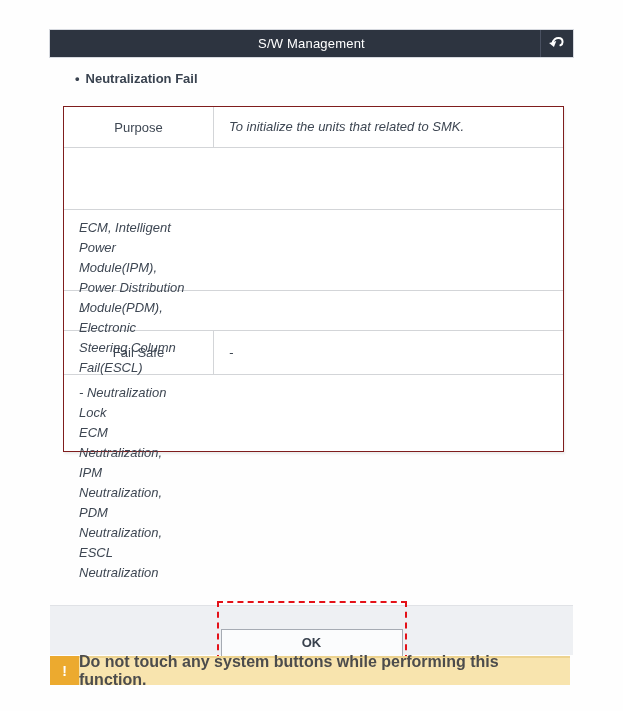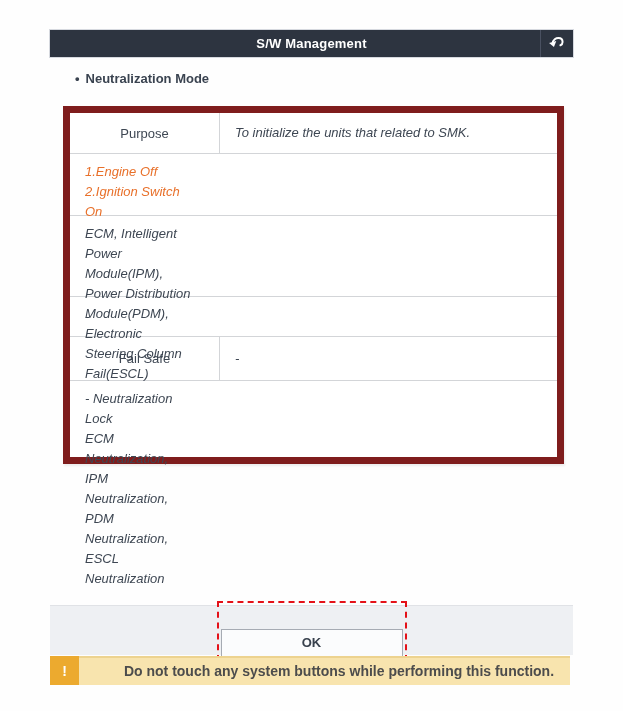--- a/index.html
+++ b/index.html
@@ -21,21 +21,21 @@
     width: 523px; height: 27px;
     background: var(--header-bg, #2d3440);
     box-shadow: 0 0 0 1px rgba(180,186,196,0.55);
   }
   .header-title {
     position: absolute;
     left: 0; right: 0; top: 0; bottom: 0;
     display: flex; align-items: center; justify-content: center;
     color: #ffffff;
     font-size: 13px;
-    font-weight: 700;
+    font-weight: 400;
     letter-spacing: 0.2px;
   }
   .header-back {
     position: absolute;
     right: 0; top: 0;
     width: 33px; height: 27px;
     display: flex; align-items: center; justify-content: center;
     border-left: 1px solid var(--header-divider, #4a5161);
     cursor: pointer;
   }
@@ -50,21 +50,21 @@
     display: flex; align-items: center; gap: 6px;
   }
   .section-title .bullet { font-size: 13px; }
 
   
   .info-table {
     position: absolute;
     left: 63px; top: 106px;
     width: 501px;
     background: #ffffff;
-    border: 7px solid #7f1d1d;
+    border: 1px solid #7f1d1d;
     box-shadow: 1px 2px 2px rgba(0,0,0,0.07);
   }
   .trow {
     display: grid;
     grid-template-columns: 150px 1fr;
     border-bottom: 1px solid #d3d5d8;
   }
   .trow:last-child { border-bottom: none; }
   .trow:nth-child(1) { height: 41px; }
   .trow:nth-child(2) { height: 62px; }
@@ -132,24 +132,23 @@
     font-weight: 700;
     font-size: 14px;
     display: flex; align-items: center; justify-content: center;
     flex: 0 0 29px;
   }
   .warning-msg {
     flex: 1;
     background: var(--warning-bg, #f8e4ae);
     box-shadow: inset 0 2px 0 rgba(203,158,52,0.25);
     display: flex; align-items: center; justify-content: center;
-    font-size: 14px;
+    font-size: 16px;
     font-weight: 700;
     color: #4c4c4c;
-    padding-left: 29px;
   }
 </style>
 </head>
 <body>
 
 <div class="page">
 
   <div class="header">
     <div class="header-title">S/W Management</div>
     <div class="header-back">
@@ -157,31 +156,29 @@
         <svg width="18" height="15" viewBox="0 0 20 16" aria-hidden="true">
           <path d="M5.2 10.5 C5.2 5.8 9.2 4.2 11.6 4.2 C14.6 4.2 16.2 6.2 16.2 8.6 C16.2 10.6 15.2 11.6 13.8 12.2" fill="none" stroke="#ffffff" stroke-width="2.2" stroke-linecap="round"></path>
           <path d="M1.2 9.6 L9.2 7.4 L6.6 14.2 Z" fill="#ffffff"></path>
         </svg>
       </span>
     </div>
   </div>
 
   <div class="section-title">
     <span class="bullet">•</span>
-    <span>Neutralization Mode</span>
+    <span>Neutralization Fail</span>
   </div>
 
   <div class="info-table">
     <div class="trow">
       <div class="tlabel">Purpose</div>
       <div class="tvalue">To initialize the units that related to SMK.</div>
     </div>
     <div class="trow highlight">
-      <div class="tvalue">1.Engine Off
-2.Ignition Switch On</div>
     </div>
     <div class="trow">
       <div class="tvalue">ECM, Intelligent Power Module(IPM), Power Distribution Module(PDM), Electronic Steering Column Fail(ESCL)</div>
     </div>
     <div class="trow">
       <div class="tvalue">-</div>
     </div>
     <div class="trow">
       <div class="tlabel">Fail Safe</div>
       <div class="tvalue">-</div>

